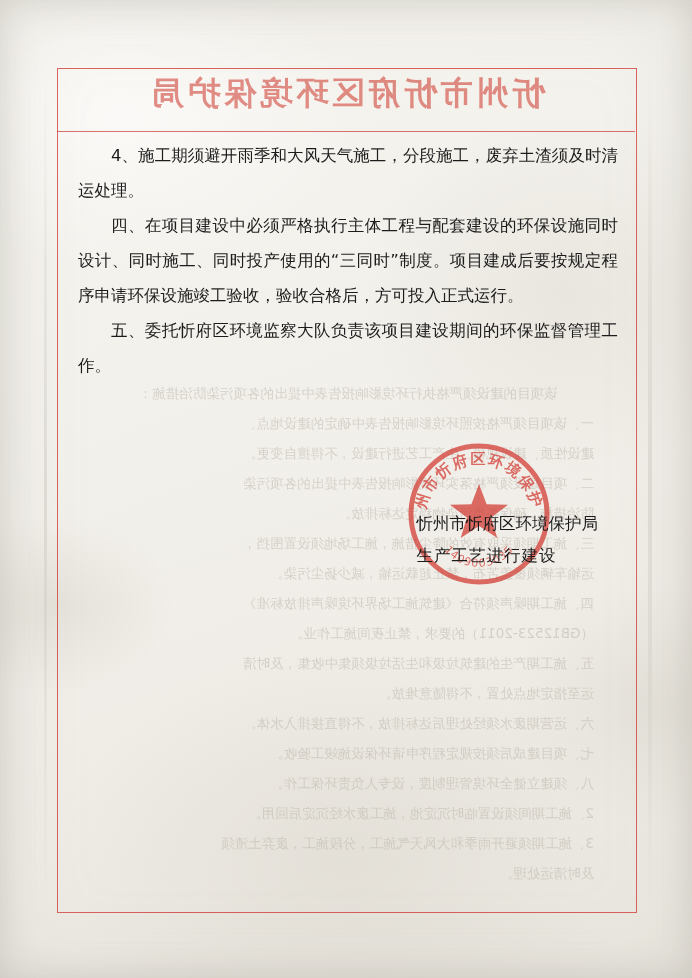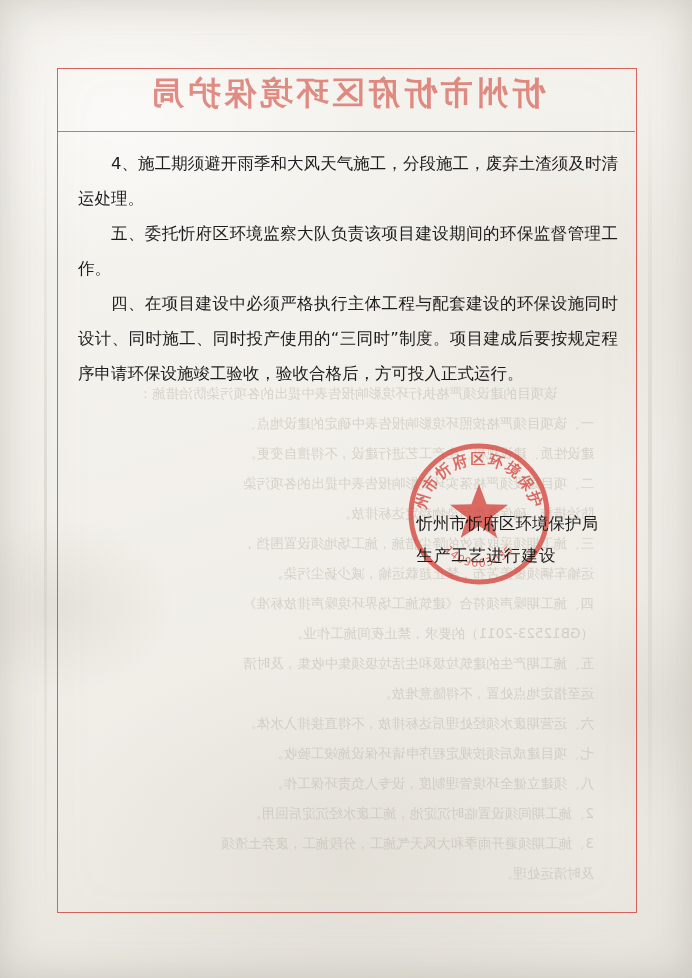--- a/index.html
+++ b/index.html
@@ -110,21 +110,20 @@
   .body-text {
     position: absolute;
     left: 78px;
     top: 138px;
     width: 540px;
     font-family: "DejaVu Sans", sans-serif;
     font-size: 16.5px;
     line-height: 35px;
     color: #1c1c1c;
     text-align: justify;
-    margin-top: 8px;
   }
   .body-text p {
     margin: 0 0 0 0;
     text-indent: 33px;
   }
 
   
   .signature {
     position: absolute;
     right: 94px;
@@ -186,22 +185,22 @@
     <p>六、运营期废水须经处理后达标排放，不得直接排入水体。</p>
     <p>七、项目建成后须按规定程序申请环保设施竣工验收。</p>
     <p>八、须建立健全环境管理制度，设专人负责环保工作。</p>
     <p>2、施工期间须设置临时沉淀池，施工废水经沉淀后回用。</p>
     <p>3、施工期须避开雨季和大风天气施工，分段施工，废弃土渣须</p>
     <p>及时清运处理。</p>
   </div>
 
   <div class="body-text">
     <p>4、施工期须避开雨季和大风天气施工，分段施工，废弃土渣须及时清运处理。</p>
+    <p>四、在项目建设中必须严格执行主体工程与配套建设的环保设施同时设计、同时施工、同时投产使用的“三同时”制度。项目建成后要按规定程序申请环保设施竣工验收，验收合格后，方可投入正式运行。</p>
     <p>五、委托忻府区环境监察大队负责该项目建设期间的环保监督管理工作。</p>
-    <p>四、在项目建设中必须严格执行主体工程与配套建设的环保设施同时设计、同时施工、同时投产使用的“三同时”制度。项目建成后要按规定程序申请环保设施竣工验收，验收合格后，方可投入正式运行。</p>
   </div>
 
   <div class="seal">
     <svg width="148" height="148" viewBox="0 0 148 148" xmlns="http://www.w3.org/2000/svg">
       <circle cx="74" cy="74" r="68" fill="none" stroke="#d2372f" stroke-width="5"></circle>
       <path d="M74 44 L81.6 64.2 L103 64.8 L86.1 77.6 L92.3 98.1 L74 86 L55.7 98.1 L61.9 77.6 L45 64.8 L66.4 64.2 Z" fill="#d2372f"></path>
       <path id="sealTopArc" d="M 20 78 A 54 54 0 0 1 128 78" fill="none"></path>
       <text font-family="DejaVu Sans, sans-serif" font-size="15" font-weight="bold" fill="#d2372f" letter-spacing="2">
         <textPath href="#sealTopArc" startOffset="50%" text-anchor="middle">忻州市忻府区环境保护局</textPath>
       </text>

